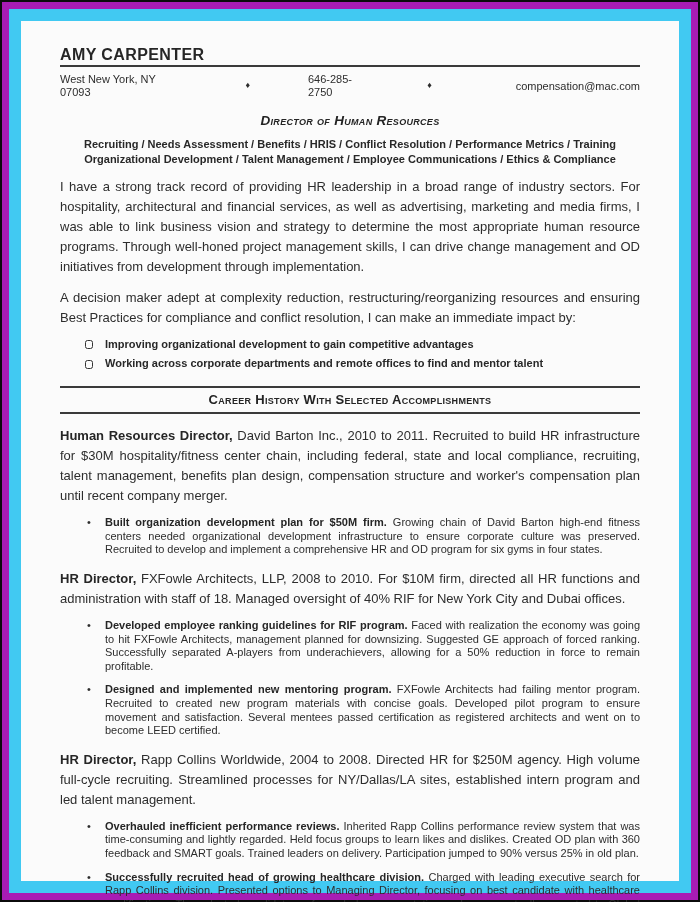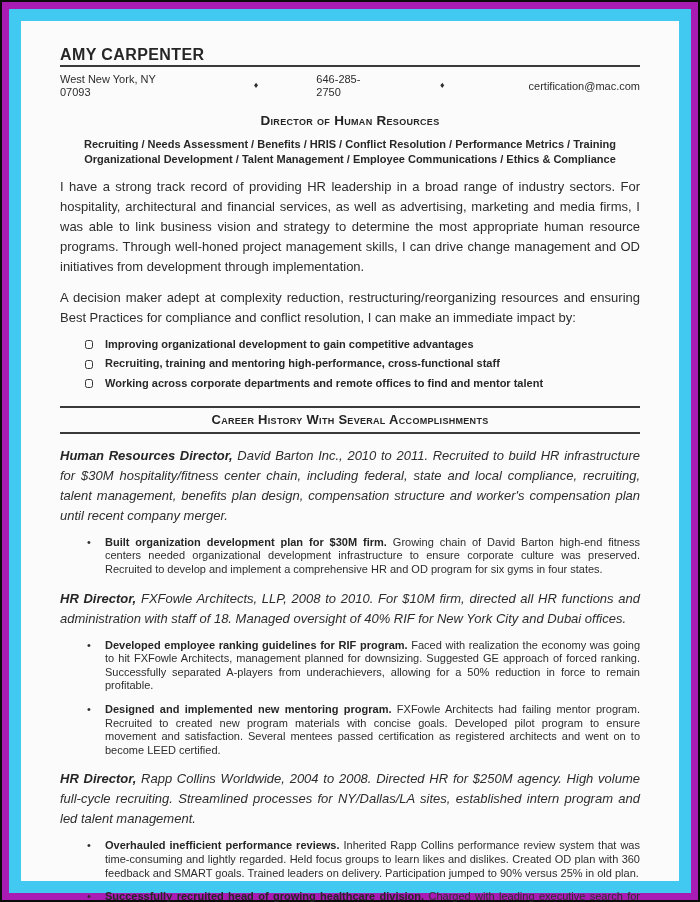--- a/index.html
+++ b/index.html
@@ -36,21 +36,21 @@
     margin-top:6px;
     display:flex;justify-content:center;align-items:center;
     font-size:11px;line-height:13px;gap:44px;
   }
   .contact .sep{margin:0 14px;font-size:9px;position:relative;top:-1px;}
   .contact .email{margin-left:26px;}
   .contact .loc{margin-right:12px;}
   .res-title{
     margin-top:14px;text-align:center;
     font-variant:small-caps;font-weight:bold;
-    font-size:13.5px;line-height:16px;letter-spacing:.3px;color:#242424;
+    font-size:13.5px;line-height:16px;letter-spacing:.3px;color:#242424;font-style:italic;
   }
   .keywords{
     margin-top:8px;text-align:center;
     font-weight:bold;font-size:11px;line-height:14.5px;color:#282828;
   }
   .para{
     margin-top:11px;
     font-size:13px;line-height:20px;
     text-align:justify;
   }
@@ -72,21 +72,21 @@
   }
   .section-heading{
     margin-top:14px;
     border-top:2px solid var(--rule);
     border-bottom:2px solid var(--rule);
     padding:4px 0 5px 0;
     text-align:center;
     font-variant:small-caps;font-weight:bold;
     font-size:13px;letter-spacing:.3px;color:#242424;
   }
-  .job-intro{margin-top:12px;font-style:italic;}
+  .job-intro{margin-top:12px;}
   .job-bullet{
     display:flex;margin-top:10px;padding-left:27px;
   }
   .job-bullet .dot{
     flex:none;width:18px;font-size:11px;line-height:13.6px;
   }
   .job-bullet p{
     flex:1;font-size:11px;line-height:13.6px;text-align:justify;
   }
   .b{font-weight:bold;color:#262626;}
@@ -100,56 +100,52 @@
       <div class="page">
 
         <div class="name">AMY CARPENTER</div>
         <div class="name-rule"></div>
 
         <div class="contact">
           <span class="loc">West New York, NY 07093</span>
           <span class="sep">♦</span>
           <span>646-285-2750</span>
           <span class="sep">♦</span>
-          <span class="email">certification@mac.com</span>
+          <span class="email">compensation@mac.com</span>
         </div>
 
         <div class="res-title">Director of Human Resources</div>
 
         <div class="keywords">
           <div>Recruiting / Needs Assessment / Benefits / HRIS / Conflict Resolution / Performance Metrics / Training</div>
           <div>Organizational Development / Talent Management / Employee Communications / Ethics &amp; Compliance</div>
         </div>
 
         <p class="para">I have a strong track record of providing HR leadership in a broad range of industry sectors. For hospitality, architectural and financial services, as well as advertising, marketing and media firms, I was able to link business vision and strategy to determine the most appropriate human resource programs. Through well-honed project management skills, I can drive change management and OD initiatives from development through implementation.</p>
         <p class="para">A decision maker adept at complexity reduction, restructuring/reorganizing resources and ensuring Best Practices for compliance and conflict resolution, I can make an immediate impact by:</p>
 
         <ul class="impact-list">
           <li>
             <span class="checkbox"></span>
             <span>Improving organizational development to gain competitive advantages</span>
           </li>
           <li>
             <span class="checkbox"></span>
-            <span>Recruiting, training and mentoring high-performance, cross-functional staff</span>
-          </li>
-          <li>
-            <span class="checkbox"></span>
             <span>Working across corporate departments and remote offices to find and mentor talent</span>
           </li>
         </ul>
 
-        <div class="section-heading">Career History With Several Accomplishments</div>
+        <div class="section-heading">Career History With Selected Accomplishments</div>
 
         <p class="para job-intro">
           <span class="b">Human Resources Director,</span><span> David Barton Inc., 2010 to 2011. Recruited to build HR infrastructure for $30M hospitality/fitness center chain, including federal, state and local compliance, recruiting, talent management, benefits plan design, compensation structure and worker's compensation plan until recent company merger.</span>
         </p>
         <div class="job-bullet">
           <span class="dot">•</span>
-          <p><span class="b">Built organization development plan for $30M firm.</span><span> Growing chain of David Barton high-end fitness centers needed organizational development infrastructure to ensure corporate culture was preserved. Recruited to develop and implement a comprehensive HR and OD program for six gyms in four states.</span></p>
+          <p><span class="b">Built organization development plan for $50M firm.</span><span> Growing chain of David Barton high-end fitness centers needed organizational development infrastructure to ensure corporate culture was preserved. Recruited to develop and implement a comprehensive HR and OD program for six gyms in four states.</span></p>
         </div>
 
         <p class="para job-intro">
           <span class="b">HR Director,</span><span> FXFowle Architects, LLP, 2008 to 2010. For $10M firm, directed all HR functions and administration with staff of 18. Managed oversight of 40% RIF for New York City and Dubai offices.</span>
         </p>
         <div class="job-bullet">
           <span class="dot">•</span>
           <p><span class="b">Developed employee ranking guidelines for RIF program.</span><span> Faced with realization the economy was going to hit FXFowle Architects, management planned for downsizing. Suggested GE approach of forced ranking. Successfully separated A-players from underachievers, allowing for a 50% reduction in force to remain profitable.</span></p>
         </div>
         <div class="job-bullet">

